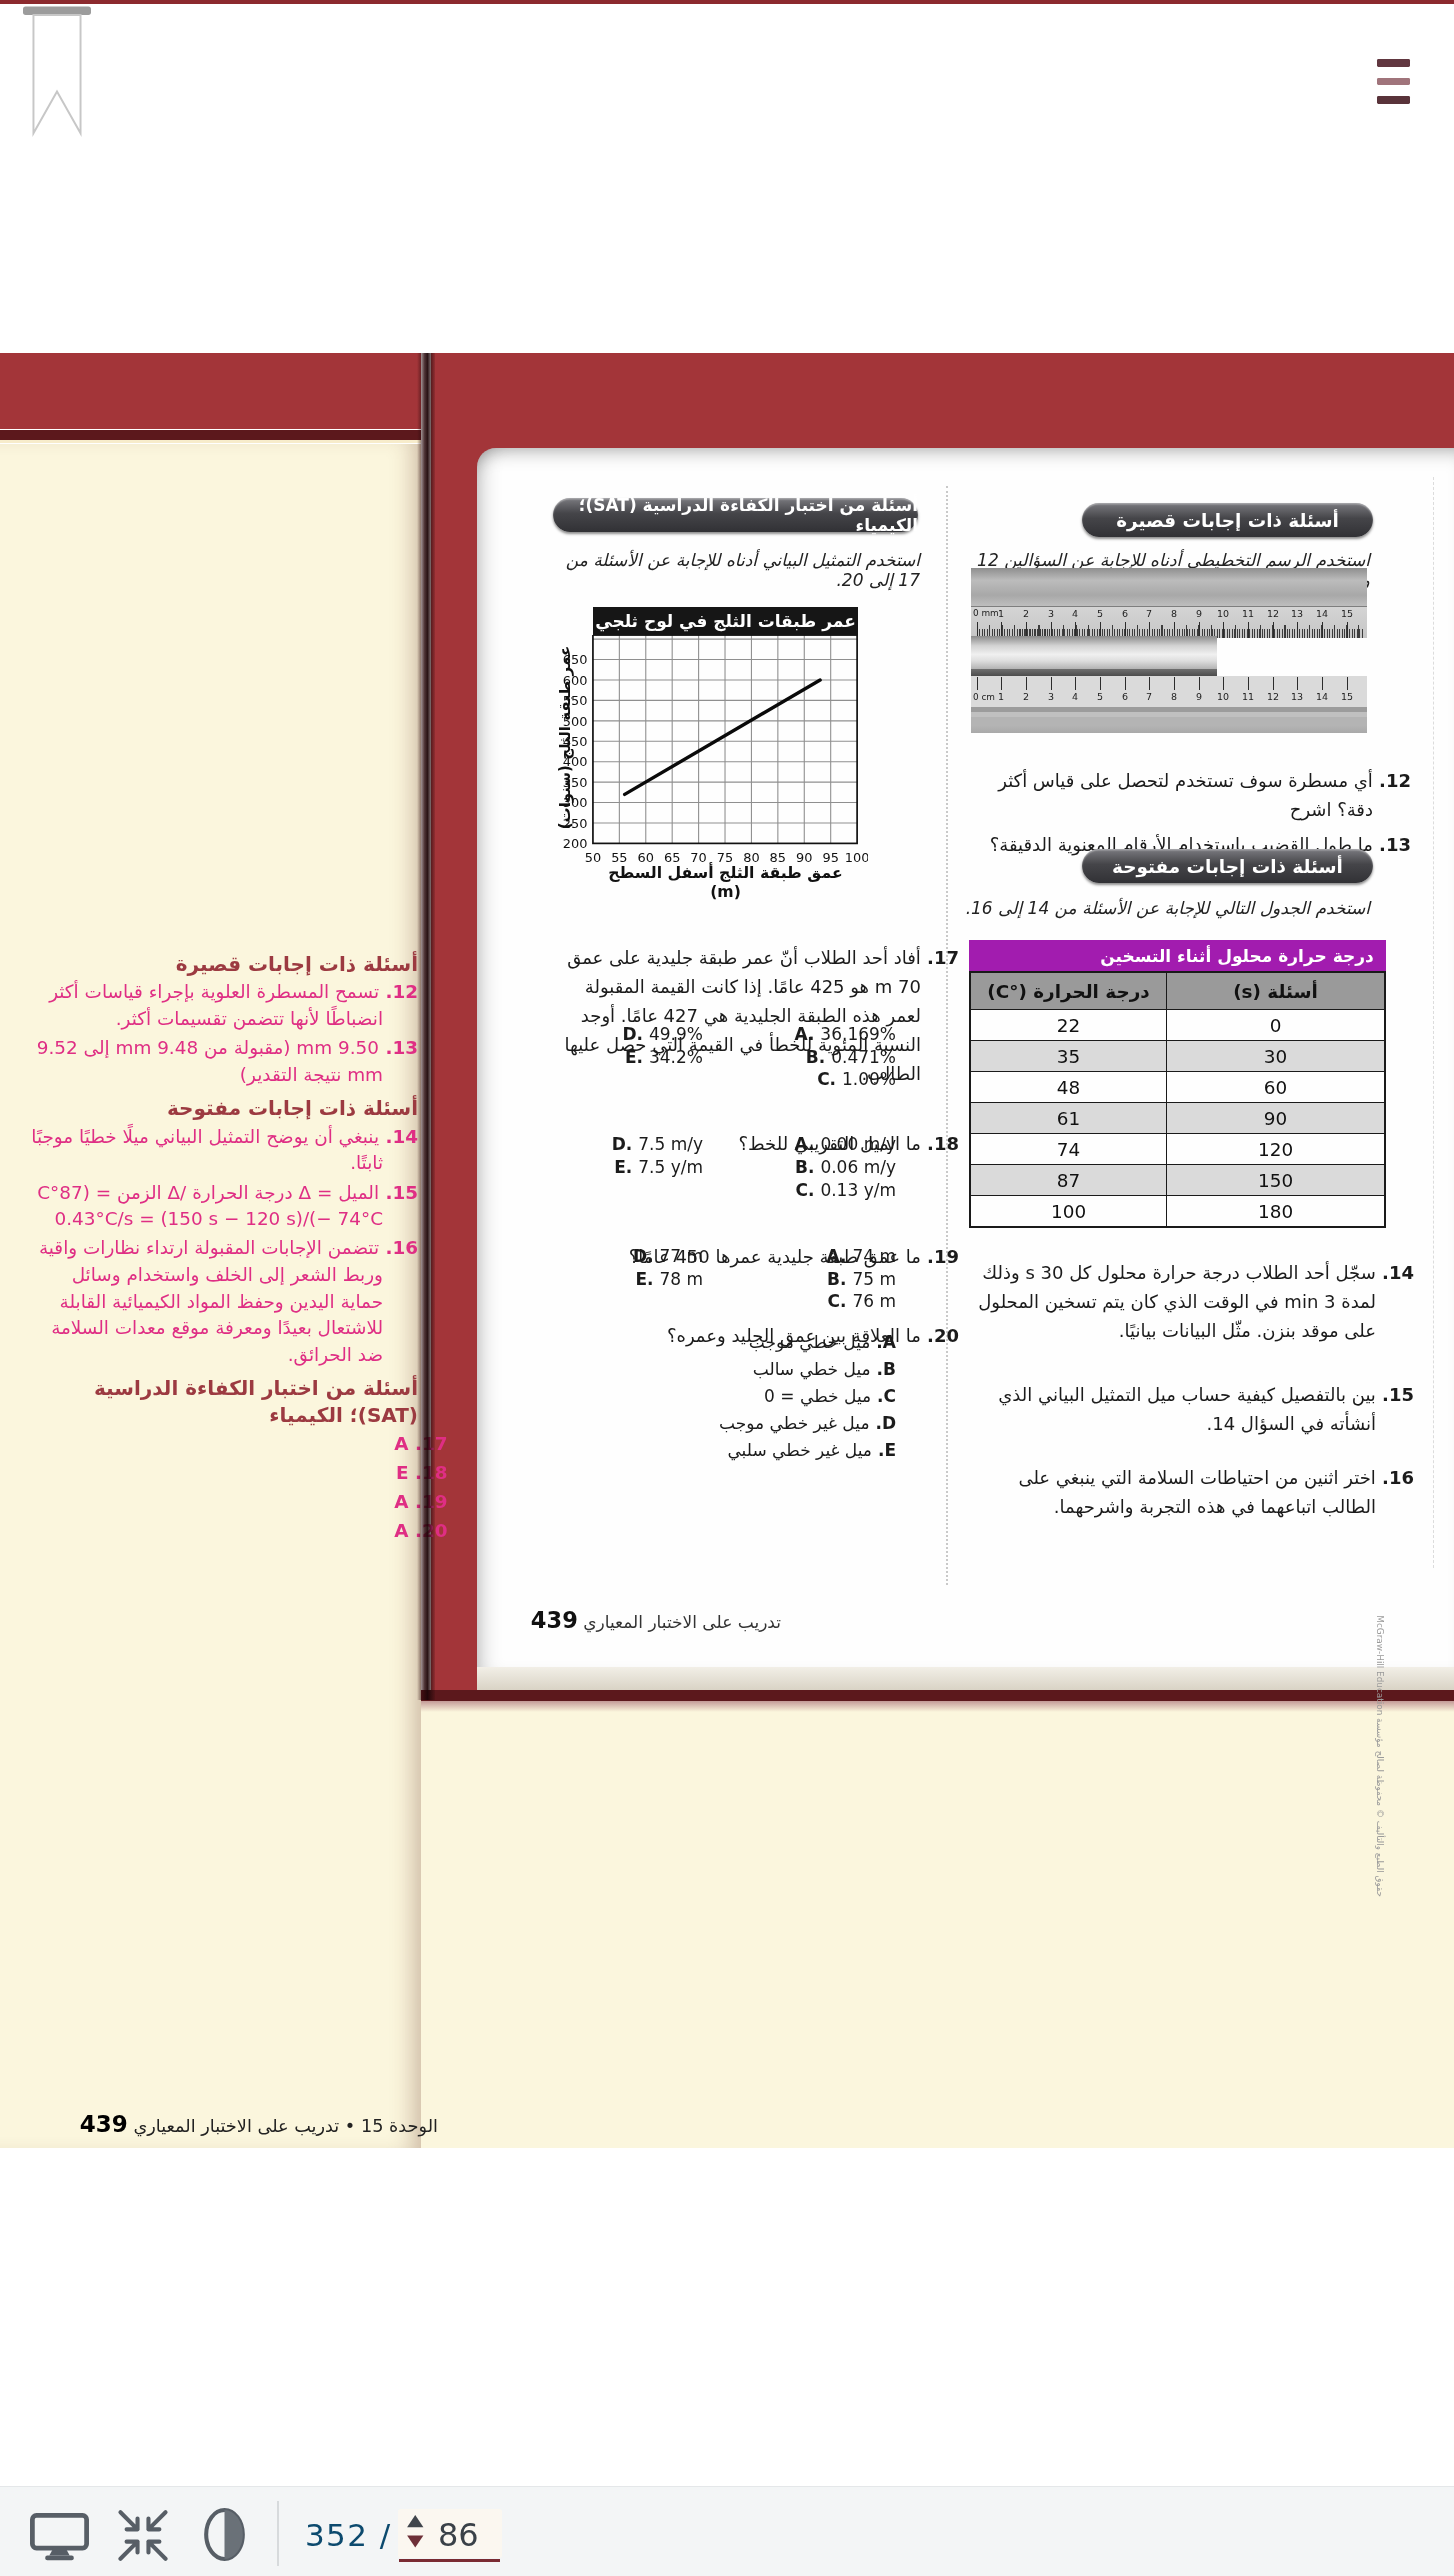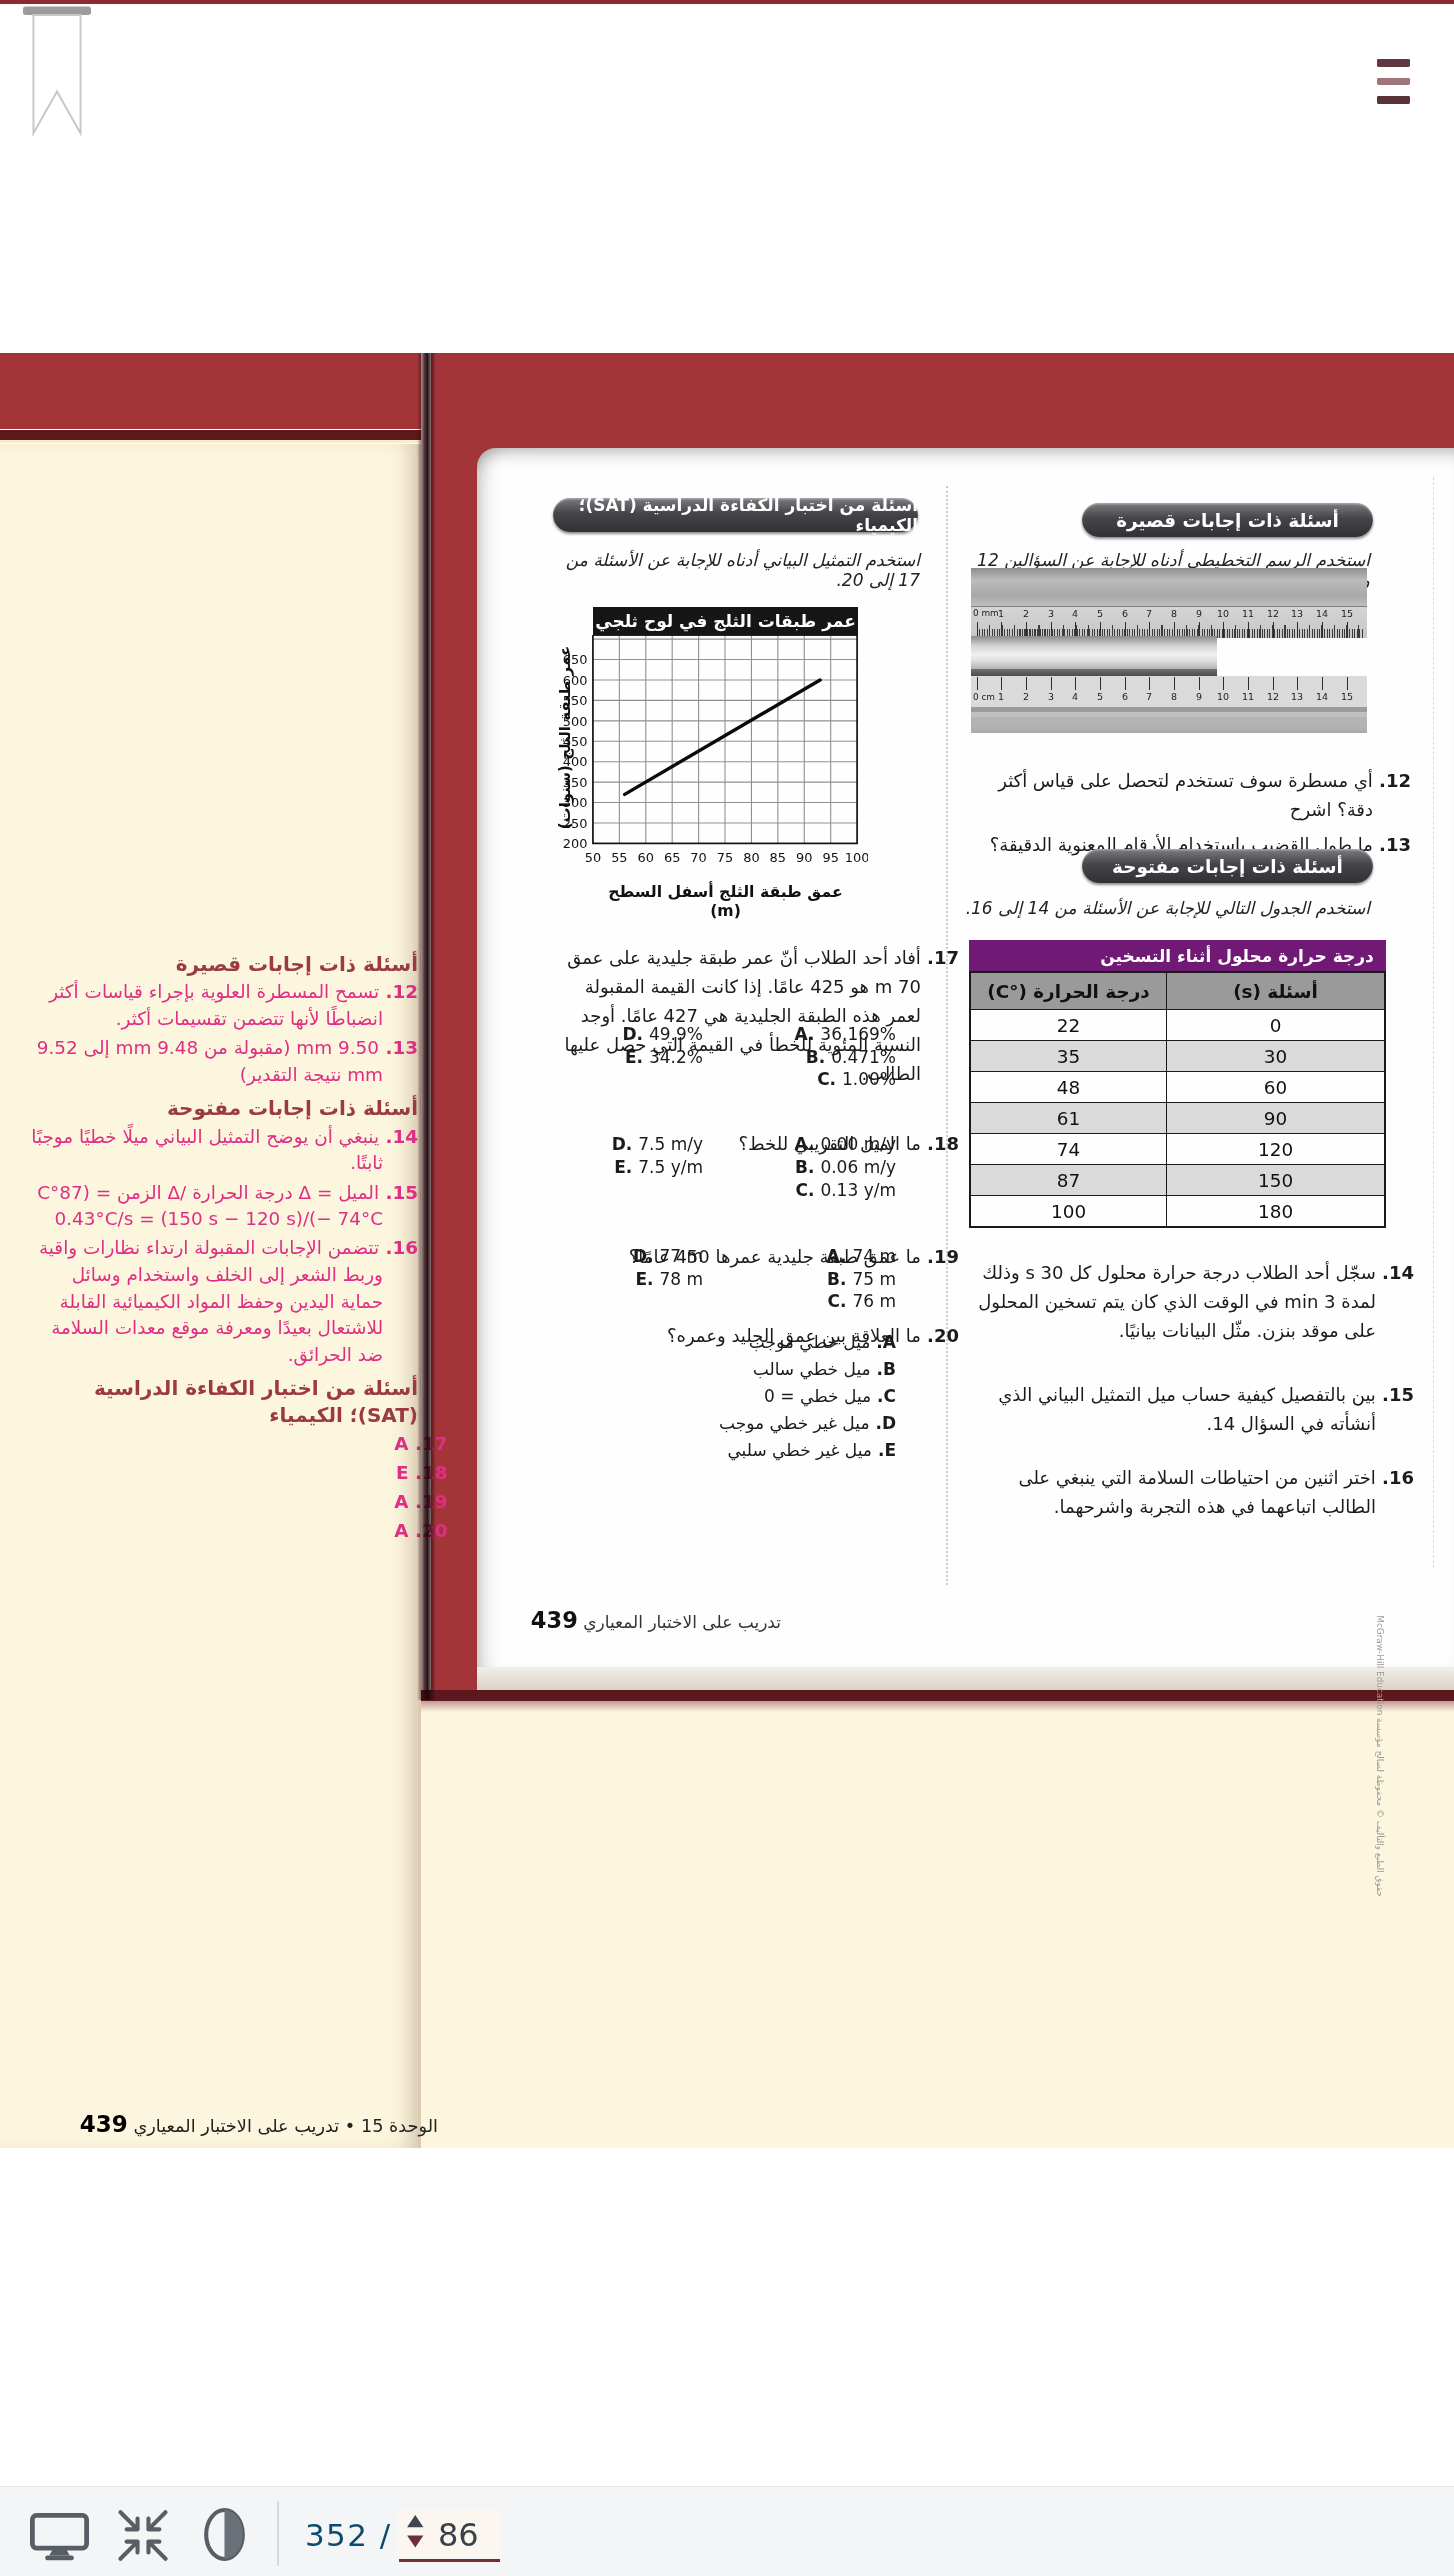--- a/index.html
+++ b/index.html
@@ -88,26 +88,26 @@
   .ctitle{left:116px;top:159px;width:265px;height:28px;background:#161616;color:#fff;
     font-size:17px;font-weight:bold;display:flex;align-items:center;justify-content:center;direction:rtl;}
   .csvg{left:71px;top:187px;}
   .grid{stroke:#8f8f8f;stroke-width:1.6;}
   .frame{fill:none;stroke:#111;stroke-width:2.5;}
   .dataline{stroke:#0a0a0a;stroke-width:5;stroke-linecap:round;}
   .tick{font-size:19px;fill:#111;font-family:"DejaVu Sans",sans-serif;}
   .ty{text-anchor:end;}.tx{text-anchor:middle;}
   .ylab{left:-17px;top:275px;width:211px;height:29px;line-height:29px;text-align:center;
     transform:rotate(-90deg);font-size:15px;font-weight:600;direction:rtl;color:#111;}
-  .xlab{left:116px;top:434px;width:265px;text-align:center;font-size:15.7px;font-weight:600;
+  .xlab{left:116px;top:415px;width:265px;text-align:center;font-size:15.7px;font-weight:600;
     direction:rtl;color:#111;}
 
   
   .tblwrap{left:492px;top:492px;width:417px;}
-  .tbl-title{height:31px;background:#701a75;color:#fff;font-size:17px;font-weight:bold;
+  .tbl-title{height:31px;background:#a21caf;color:#fff;font-size:17px;font-weight:bold;
     display:flex;align-items:center;padding:0 12.3px;direction:rtl;}
   table.data{border-collapse:collapse;width:417px;direction:rtl;font-size:18.4px;color:#111;
     border:2px solid #1a1a1a;}
   table.data th{background:#9a9a9a;font-weight:bold;height:34px;border:0.7px solid #1a1a1a;}
   table.data td{height:28px;text-align:center;border:0.7px solid #1a1a1a;}
   table.data tr.alt td{background:#dadada;}
   table.data .c-time{width:220px;}
   table.data .c-temp{width:197px;}
 
   

